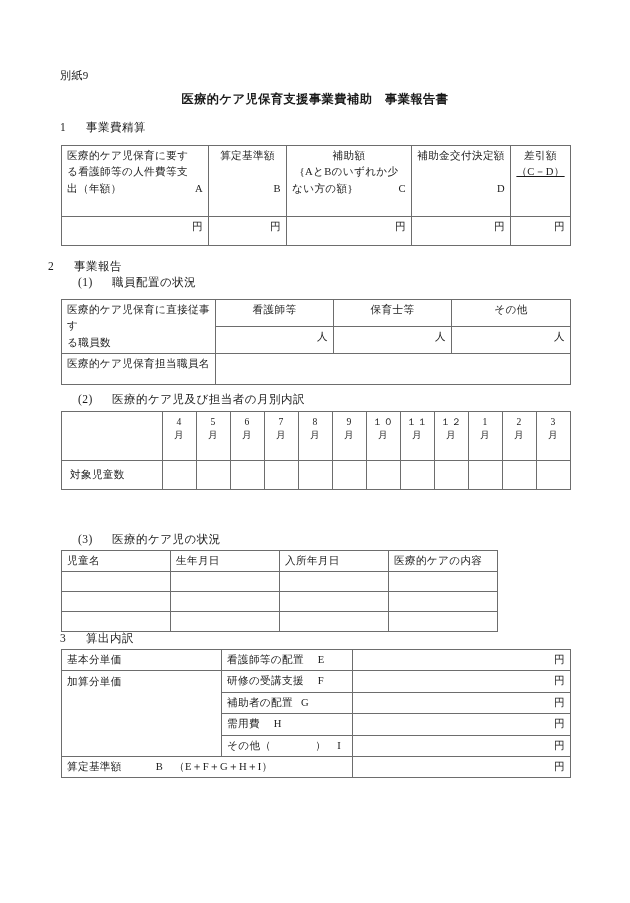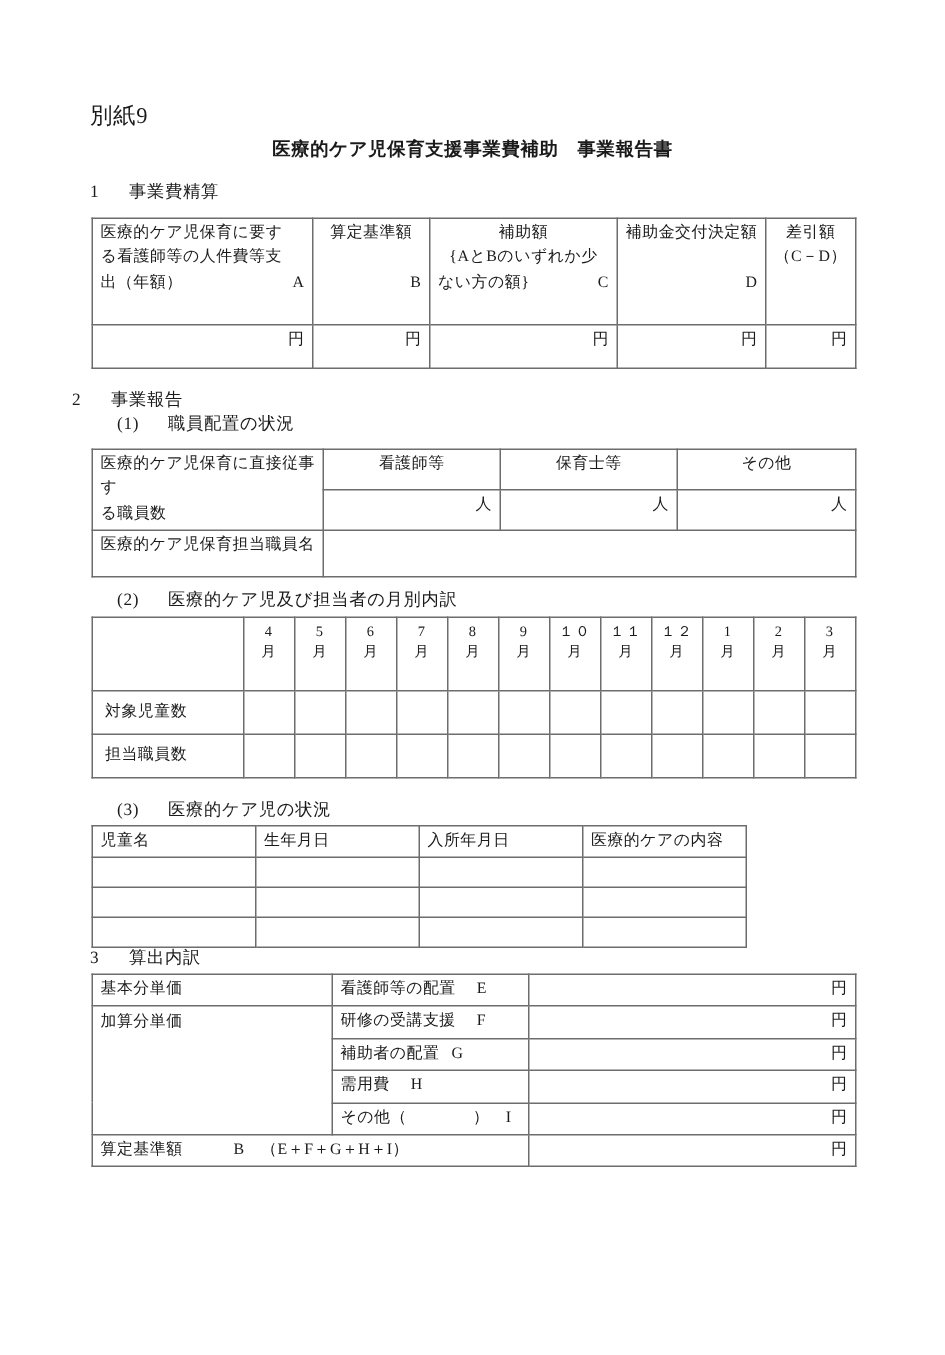--- a/index.html
+++ b/index.html
@@ -20,21 +20,21 @@
     left: 0; top: 0;
     width: 630px;
     height: 903px;
     overflow: hidden;
   }
 
   
   .doc-label {
     position: absolute;
     left: 60px; top: 68px;
-    font-size: 15px;
+    font-size: 11px;
     letter-spacing: 0.4px;
   }
   .doc-title {
     position: absolute;
     left: 0; top: 91px;
     width: 630px;
     text-align: center;
     font-size: 12.2px;
     font-weight: bold;
     letter-spacing: 0.5px;
@@ -66,21 +66,21 @@
     border: 1px solid #6d6d6d;
     padding: 2px 5px;
     vertical-align: top;
     letter-spacing: 0.35px;
   }
   td.c  { text-align: center; }
   td.l  { text-align: left; }
   td.mid { vertical-align: middle; }
   .yen-cell { text-align: right; vertical-align: bottom; }
   .tagright { float: right; }
-  .nowrap { white-space: nowrap; }
+  .nowrap { white-space: nowrap; text-decoration: underline; }
 
   
   #t1 { left: 61px; top: 145px; width: 509px; padding-left: 20px; }
   #t1 td { height: 14px; }
   #t1 .hd { height: 66px; }
   #t1 .vals { height: 24px; }
 
   
   #t2 { left: 61px; top: 299px; width: 509px; }
   #t2 td { height: 16px; }
@@ -283,35 +283,20 @@
         <td class="rw"></td>
         <td class="rw"></td>
         <td class="rw"></td>
         <td class="rw"></td>
         <td class="rw"></td>
         <td class="rw"></td>
         <td class="rw"></td>
         <td class="rw"></td>
         <td class="rw"></td>
       </tr>
-      <tr>
-        <td class="rw l" style="font-size:10.6px; padding-left:8px;">担当職員数</td>
-        <td class="rw"></td>
-        <td class="rw"></td>
-        <td class="rw"></td>
-        <td class="rw"></td>
-        <td class="rw"></td>
-        <td class="rw"></td>
-        <td class="rw"></td>
-        <td class="rw"></td>
-        <td class="rw"></td>
-        <td class="rw"></td>
-        <td class="rw"></td>
-        <td class="rw"></td>
-      </tr>
     </tbody>
   </table>
 
   <div class="sub-head" style="left:78px; top:532px;">
     <span class="num">(3)</span><span>医療的ケア児の状況</span>
   </div>
 
   <table class="f" id="t4">
     <colgroup>
       <col style="width:109px">

